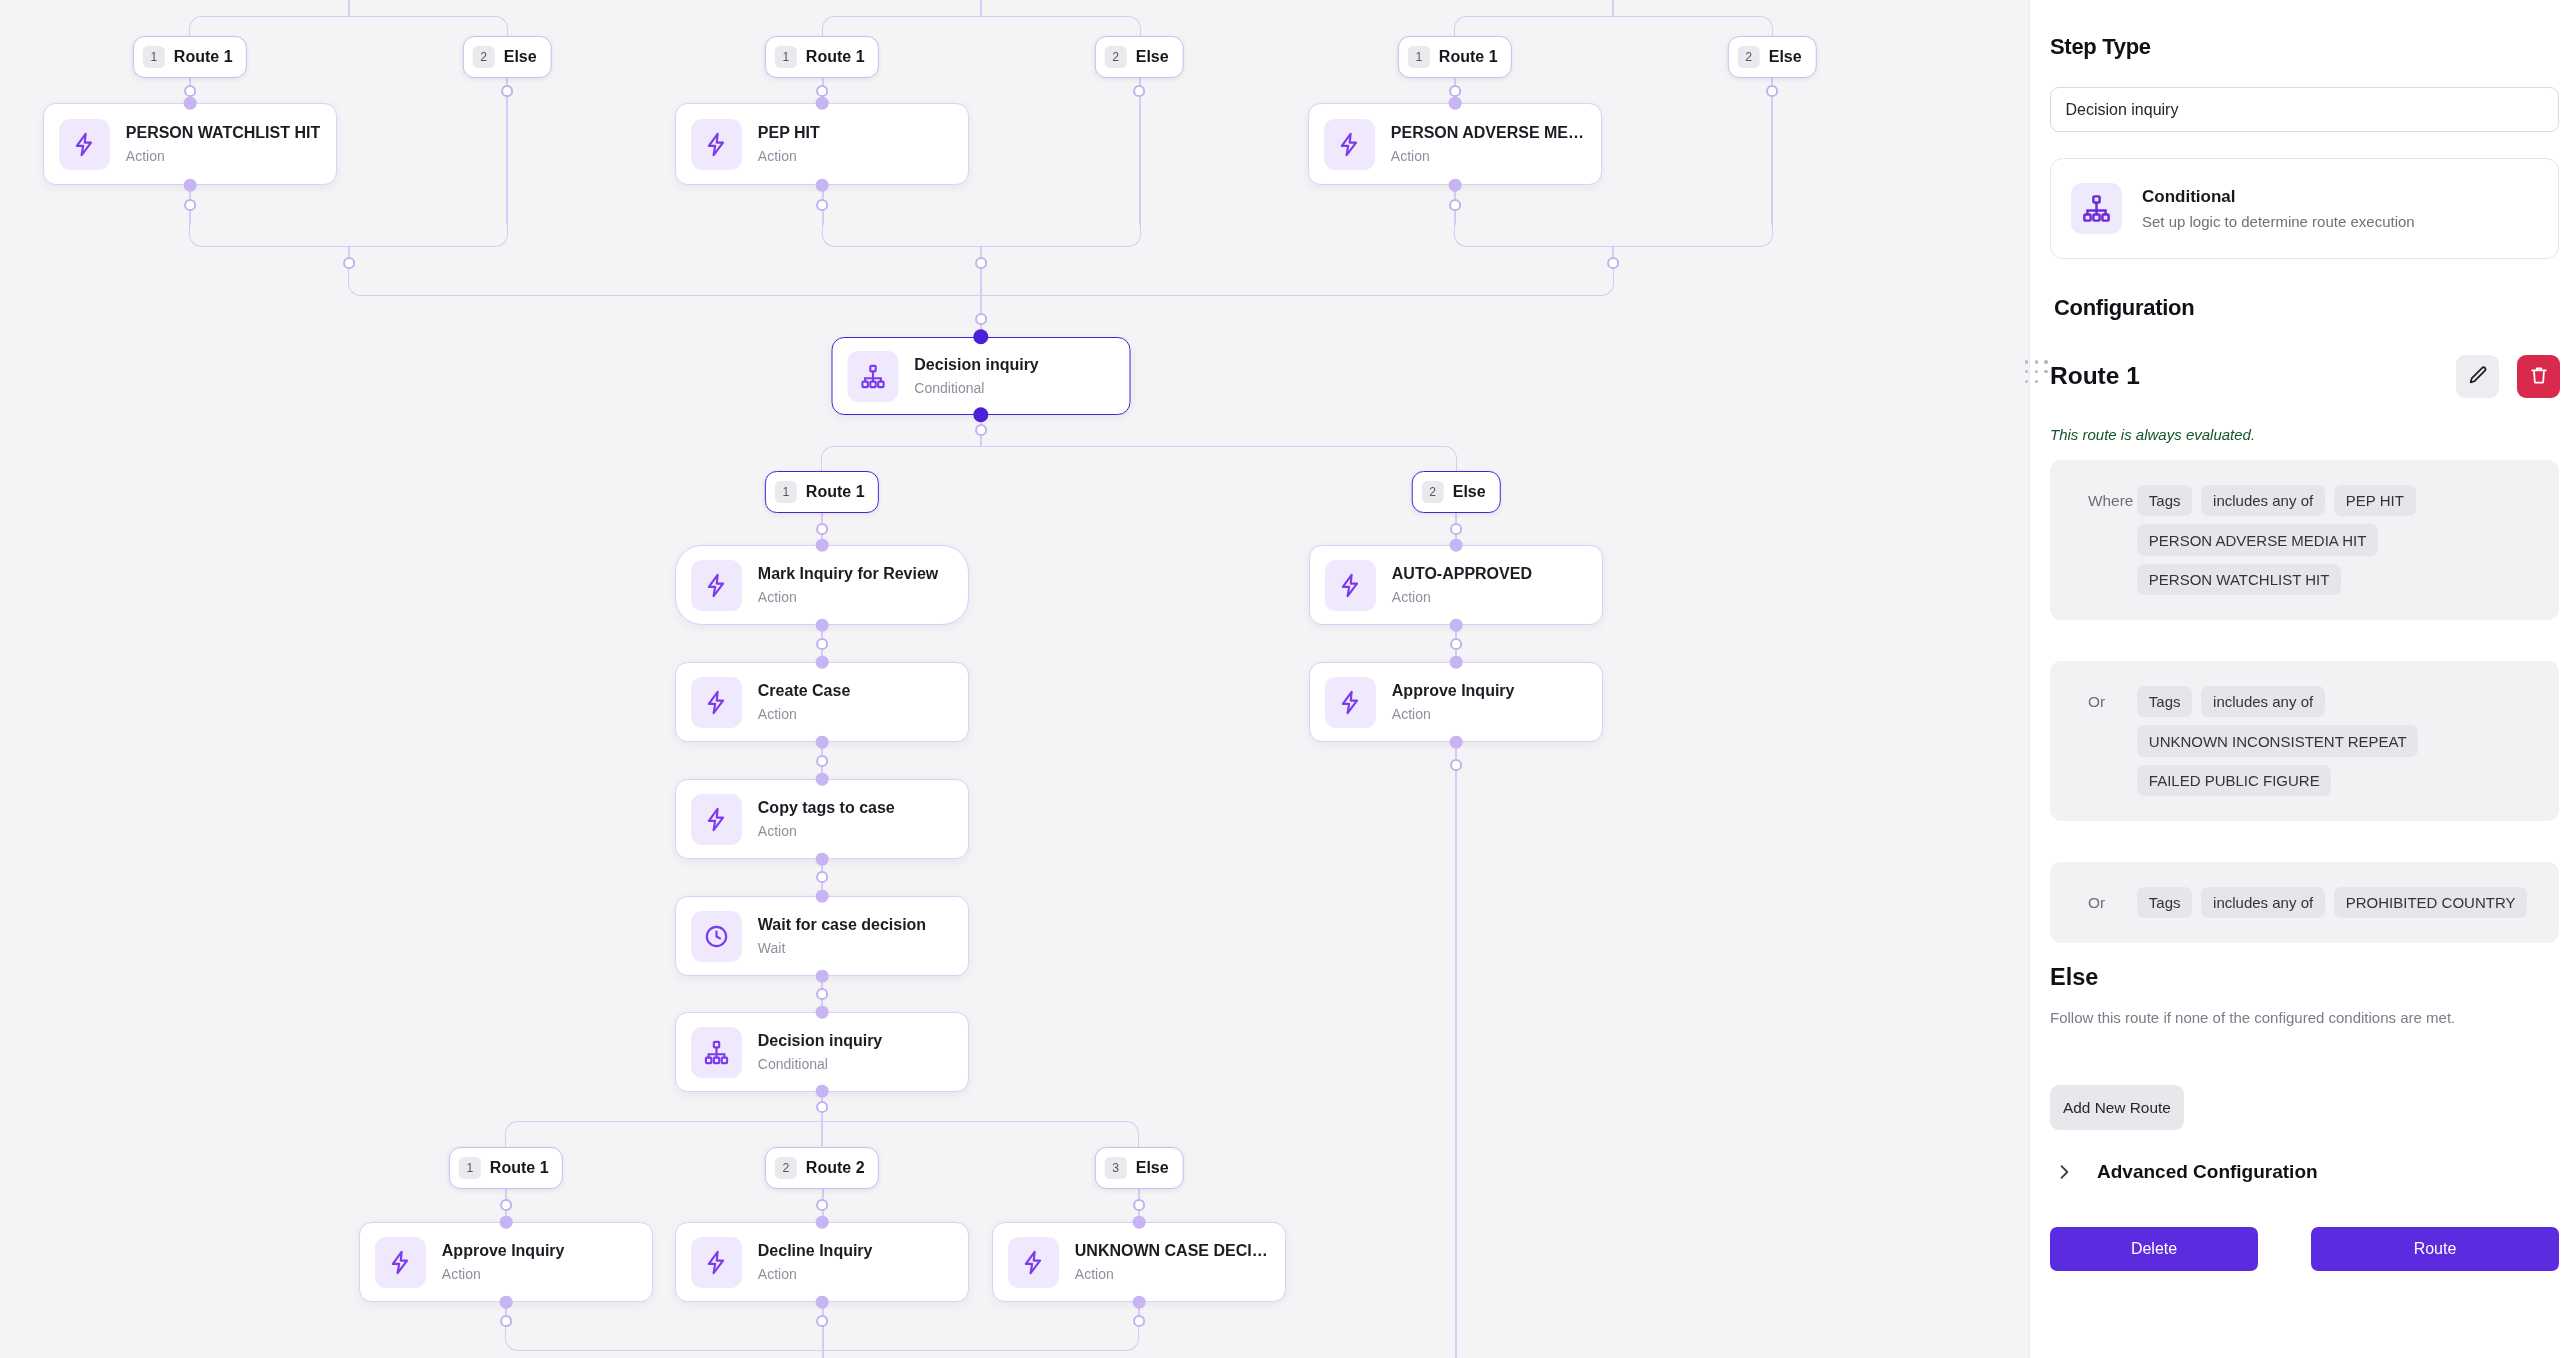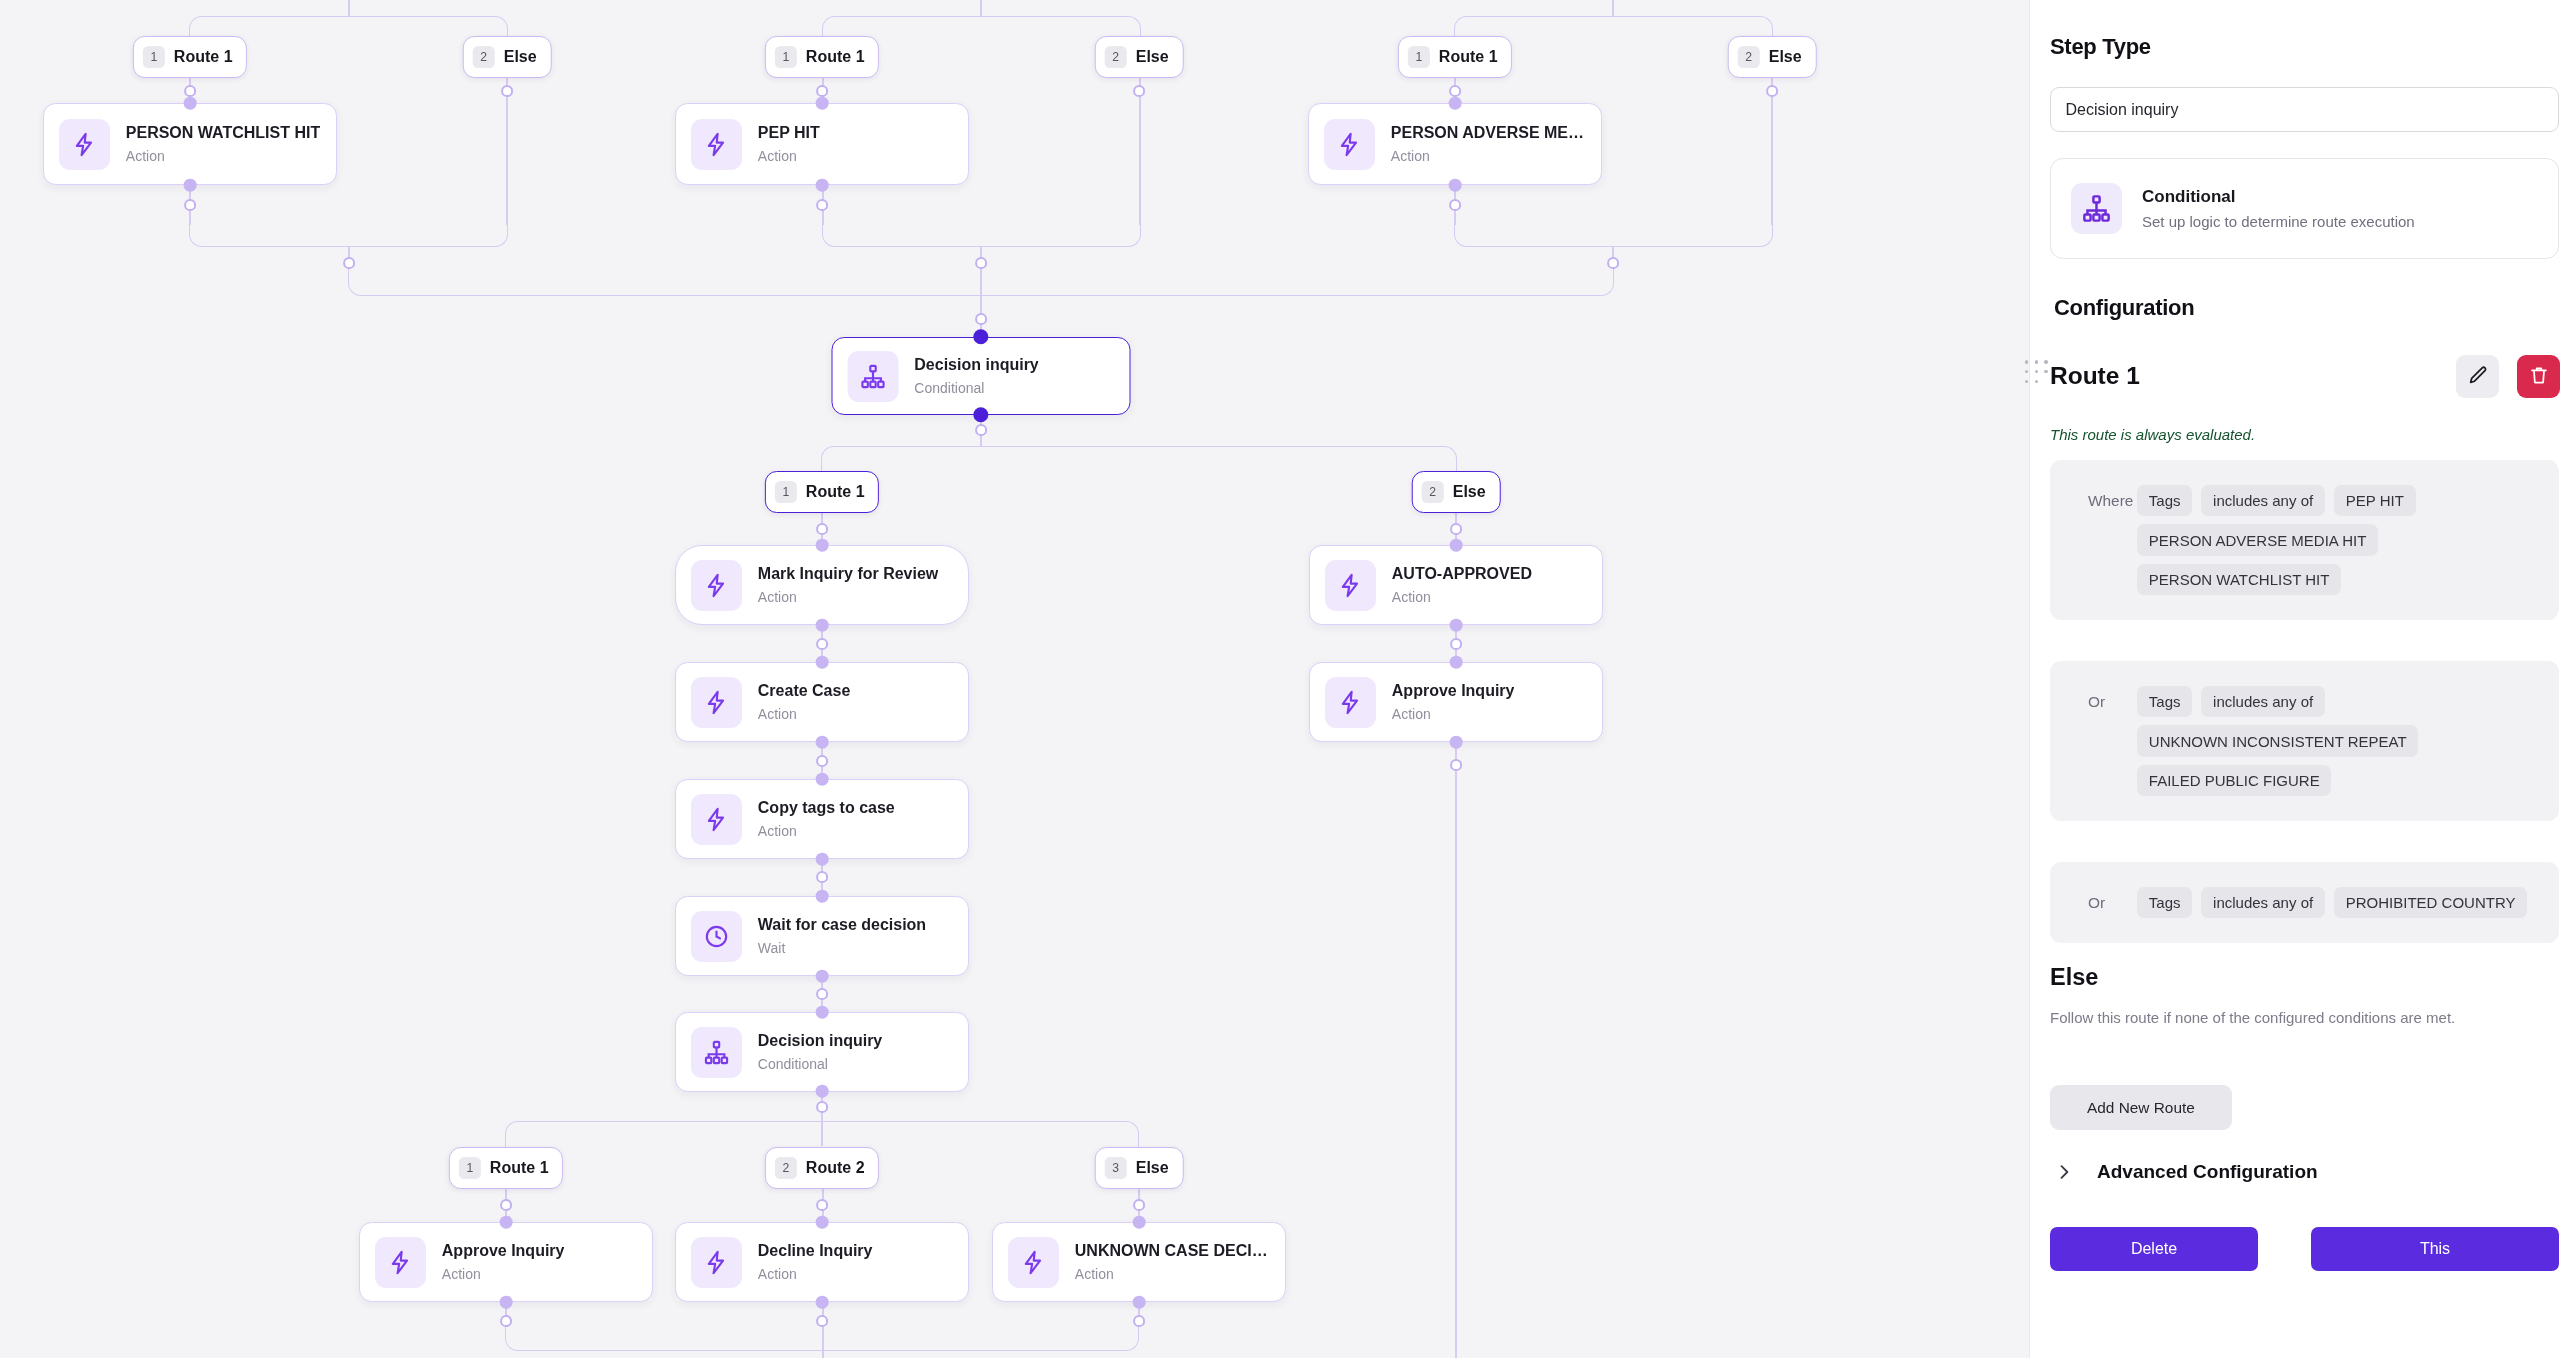--- a/index.html
+++ b/index.html
@@ -68,21 +68,21 @@
   .btn-edit{left:426px;top:355px;background:#ececf1;color:#1c1c24;}
   .btn-trash{left:487px;top:355px;background:var(--danger);color:#fff;}
   .route-note{left:20px;top:426px;font-size:15px;color:#14532d;font-style:italic;}
   .cond-card{left:20px;width:509px;background:var(--card-bg);border-radius:11px;padding:25px 18px;display:flex;}
   .cond-label{flex:0 0 69px;font-size:15.4px;color:#6d6d7c;padding-top:7.2px;padding-left:20px;}
   .cond-chips{flex:1;display:flex;flex-wrap:wrap;gap:8px 9px;align-content:flex-start;}
   .chip{background:var(--chip-bg);border-radius:7.2px;padding:7.2px 11.8px;font-size:15px;color:#33333d;white-space:nowrap;}
   .h-else{left:20px;top:964px;font-size:23.5px;font-weight:800;color:#101016;}
   .else-desc{left:20px;top:1007px;width:467px;font-size:15px;color:#7c7c8a;line-height:1.45;}
   .btn-add{
-    left:20px;top:1085px;height:45px;padding:0 37px;background:#e8e8ec;border:none;border-radius:9px;
+    left:20px;top:1085px;height:45px;padding:0 13px;background:#e8e8ec;border:none;border-radius:9px;
     font-family:"Liberation Sans",sans-serif;font-size:15.4px;color:#26262e;cursor:pointer;
   }
   .adv-row{left:23.5px;top:1161px;display:flex;align-items:center;gap:23.5px;cursor:pointer;}
   .adv-chevron{color:#3a3a42;display:flex;}
   .adv-label{font-size:19px;font-weight:800;color:#101016;}
   .btn-primary{
     height:44px;background:var(--accent);border:none;border-radius:7.2px;color:#fff;
     font-family:"Liberation Sans",sans-serif;font-size:16px;cursor:pointer;
   }
   .btn-delete{left:20px;top:1227px;width:208px;}
@@ -482,15 +482,15 @@
   <button class="abs btn-add">Add New Route</button>
   <div class="abs adv-row">
     <span class="adv-chevron">
       <svg width="20" height="20" viewBox="0 0 24 24" fill="none" stroke="currentColor" stroke-width="2.2" stroke-linecap="round" stroke-linejoin="round">
           <polyline points="9 5 16 12 9 19"></polyline>
         </svg>
     </span>
     <span class="adv-label">Advanced Configuration</span>
   </div>
   <button class="abs btn-primary btn-delete">Delete</button>
-  <button class="abs btn-primary btn-close">This</button>
+  <button class="abs btn-primary btn-close">Route</button>
 </aside>
 
 
 </body></html>

